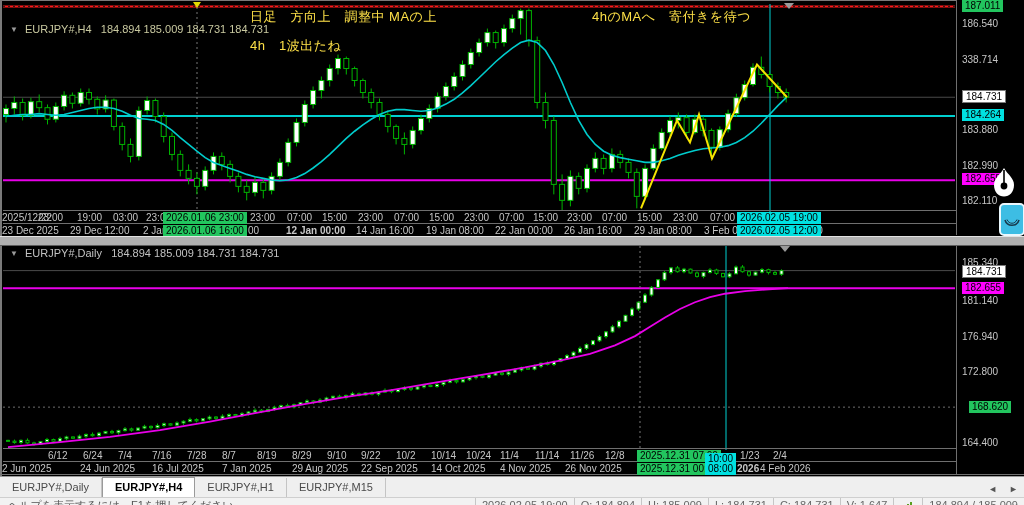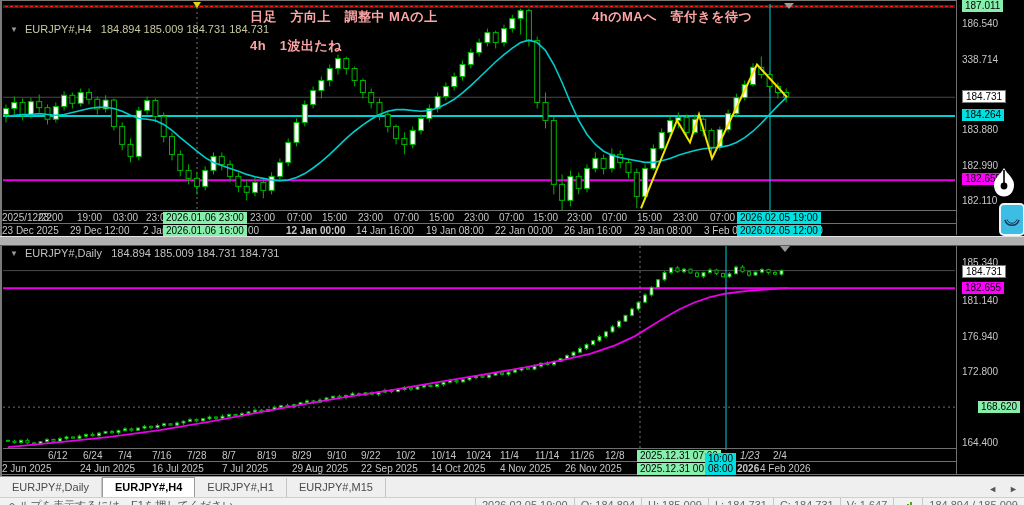--- a/index.html
+++ b/index.html
@@ -4,24 +4,24 @@
 <style>
   html,body{margin:0;padding:0}
   body{width:1024px;height:505px;background:#000;position:relative;overflow:hidden;
        font-family:"Liberation Sans","DejaVu Sans",sans-serif;}
   .abs{position:absolute}
   #plot{position:absolute;left:0;top:0}
   .chart-title{position:absolute;font-size:11px;white-space:nowrap;z-index:5}
   .tri{color:#9a9a9a;font-size:8px;margin-right:4px;vertical-align:1px}
   .t-h4{color:#c9c9a0}
   .t-daily{color:#c2c2c2}
-  .anno{position:absolute;font-size:13px;font-weight:bold;color:#fca5a5;white-space:pre;z-index:6;letter-spacing:.5px}
+  .anno{position:absolute;font-size:13px;font-weight:normal;color:#fde047;white-space:pre;z-index:6;letter-spacing:.5px}
   .lbl{position:absolute;font-size:10px;color:#c6c6c6;height:12px;line-height:12px;white-space:nowrap;z-index:4}
   .boxlbl{color:#000;padding:0 3px;z-index:7}
-  .box-gray{background:#86efac}
+  .box-gray{background:#22c55e}
   .box-white{background:#ffffff;border:1px solid #7a7a7a;line-height:11px;height:11px}
   .box-cyan{background:#00e0e0}
   .box-magenta{background:#ff00ff}
   .vsep{position:absolute;width:1px;background:#6f6f6f;z-index:3}
   .hsep{position:absolute;height:1px;background:#6f6f6f;z-index:3}
   .frame{position:absolute;background:#7a7a7a}
   .splitter{position:absolute;left:0;width:1024px;top:236px;height:8px;background:#b0b0b0;
             border-top:1px solid #e2e2e2;border-bottom:1px solid #5c5c5c;z-index:8}
   #tabbar{position:absolute;left:0;top:476px;width:1024px;height:21px;background:#efefef;
           border-top:1px solid #9a9a9a;z-index:9;display:flex;align-items:flex-end}
@@ -520,21 +520,21 @@
     <span class="lbl boxlbl box-magenta" style="left: 5px; top: 173px;">182.655</span>
     <span class="lbl" style="left: 5px; top: 195px;">182.110</span>
   </div>
 <div class="axisbg" style="top:244px;height:231px" id="d-axis">
     <span class="lbl" style="left: 5px; top: 13px;">185.340</span>
     <span class="lbl boxlbl box-white" style="left: 5px; top: 21px;">184.731</span>
     <span class="lbl boxlbl box-magenta" style="left: 5px; top: 38px;">182.655</span>
     <span class="lbl" style="left: 5px; top: 51px;">181.140</span>
     <span class="lbl" style="left: 5px; top: 87px;">176.940</span>
     <span class="lbl" style="left: 5px; top: 122px;">172.800</span>
-    <span class="lbl boxlbl box-gray" style="left: 21px; top: 157px;">168.620</span>
+    <span class="lbl boxlbl box-gray" style="left: 12px; top: 157px;">168.620</span>
     <span class="lbl" style="left: 5px; top: 193px; text-align: center;">164.400</span>
   </div>
 <div class="vsep" style="left:956px;top:0;height:235px"></div>
 <div class="vsep" style="left:956px;top:244px;height:230px"></div>
 <div class="hsep" style="left:3px;top:210px;width:953px"></div>
 <div class="hsep" style="left:3px;top:448px;width:953px"></div>
 <div class="hsep" style="left:0;top:474px;width:1024px"></div>
 
 <div class="chart-title t-h4" style="left:10px;top:23px">
   <span class="tri">▼</span>
@@ -606,31 +606,31 @@
     <span class="lbl" style="left: 292px; top: 0px;">8/29</span>
     <span class="lbl" style="left: 327px; top: 0px;">9/10</span>
     <span class="lbl" style="left: 361px; top: 0px;">9/22</span>
     <span class="lbl" style="left: 396px; top: 0px;">10/2</span>
     <span class="lbl" style="left: 431px; top: 0px;">10/14</span>
     <span class="lbl" style="left: 466px; top: 0px;">10/24</span>
     <span class="lbl" style="left: 500px; top: 0px;">11/4</span>
     <span class="lbl" style="left: 535px; top: 0px;">11/14</span>
     <span class="lbl" style="left: 570px; top: 0px;">11/26</span>
     <span class="lbl" style="left: 605px; top: 0px;">12/8</span>
-    <span class="lbl" style="left: 740px; top: 0px; font-style: italic;">1/23</span>
+    <span class="lbl" style="left: 740px; top: 0px;">1/23</span>
     <span class="lbl" style="left: 773px; top: 0px;">2/4</span>
     <span class="lbl boxlbl box-gray" style="left: 637px; top: 0px;">2025.12.31 07:00</span>
     <span class="lbl boxlbl box-cyan" style="left: 705px; top: 3px;">10:00</span>
   </div>
 <div class="hsep" style="left:3px;top:461px;width:953px"></div>
 <div id="d-t2" class="abs" style="left:0;top:463px;width:956px;height:11px">
     <span class="lbl" style="left: 2px; top: 0px;">2 Jun 2025</span>
     <span class="lbl" style="left: 80px; top: 0px;">24 Jun 2025</span>
     <span class="lbl" style="left: 152px; top: 0px;">16 Jul 2025</span>
-    <span class="lbl" style="left: 222px; top: 0px;">7 Jul 2025</span>
+    <span class="lbl" style="left: 222px; top: 0px;">7 Jan 2025</span>
     <span class="lbl" style="left: 292px; top: 0px;">29 Aug 2025</span>
     <span class="lbl" style="left: 361px; top: 0px;">22 Sep 2025</span>
     <span class="lbl" style="left: 431px; top: 0px;">14 Oct 2025</span>
     <span class="lbl" style="left: 500px; top: 0px;">4 Nov 2025</span>
     <span class="lbl" style="left: 565px; top: 0px;">26 Nov 2025</span>
     <span class="lbl" style="left: 737px; top: 0px; font-weight: bold;">2026</span>
     <span class="lbl" style="left: 760px; top: 0px;">4 Feb 2026</span>
     <span class="lbl boxlbl box-gray" style="left: 637px; top: 0px;">2025.12.31 00:00</span>
     <span class="lbl boxlbl box-cyan" style="left: 705px; top: 0px;">08:00</span>
   </div>

